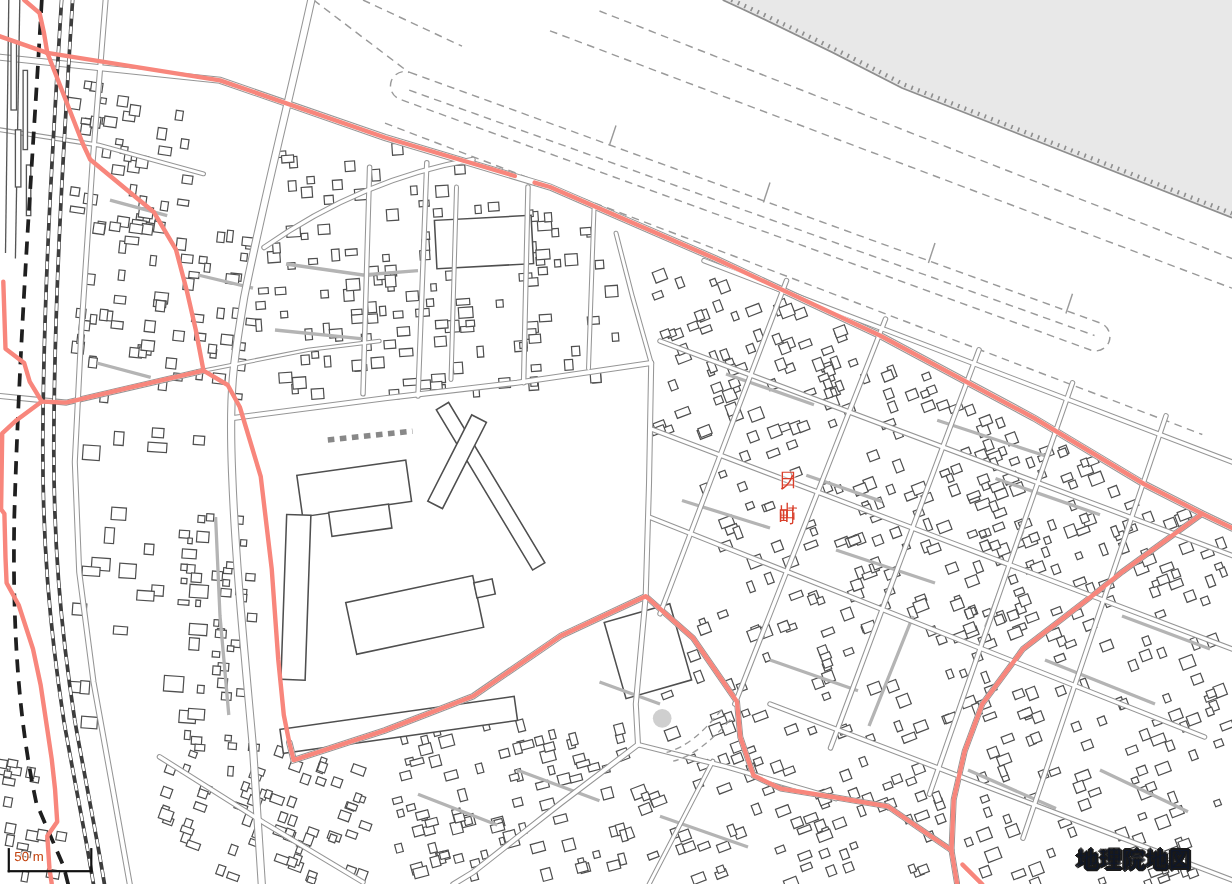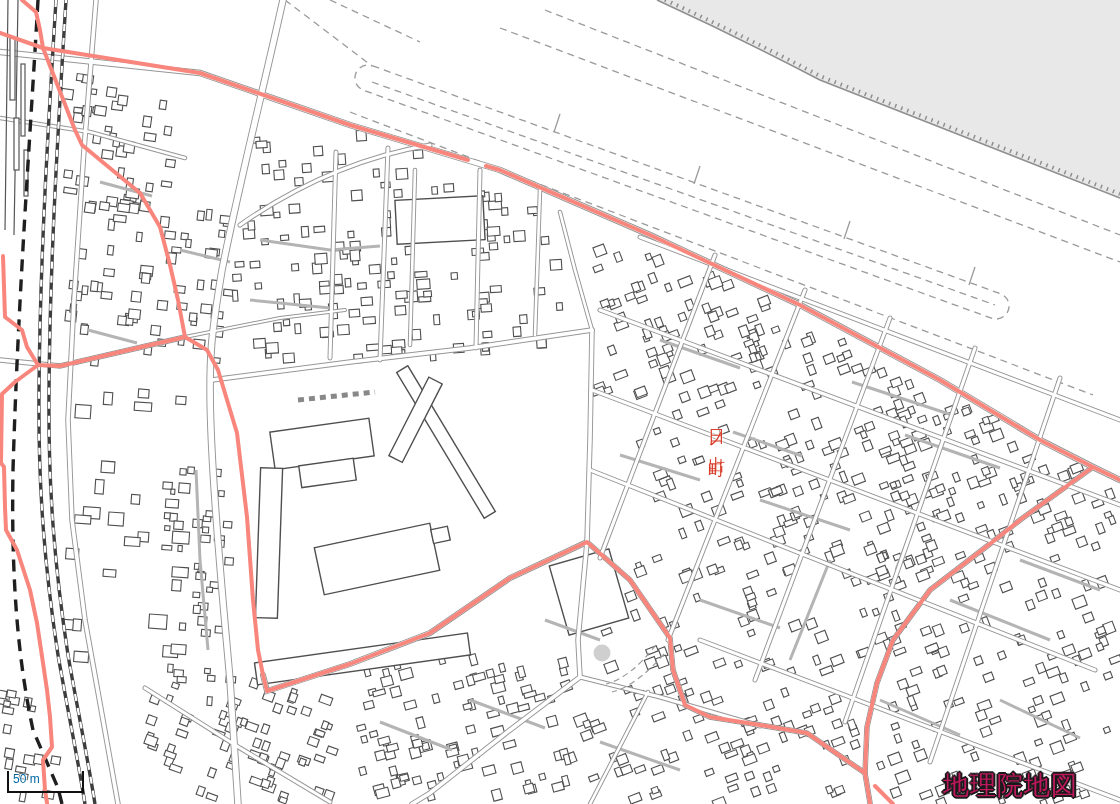--- a/index.html
+++ b/index.html
@@ -15,26 +15,26 @@
     font-size:17px;letter-spacing:4px;line-height:1;
     color:#d93f2b;font-weight:500;
     text-shadow:0 0 2px #fff,0 0 2px #fff;
   }
   #scale-bar{
     left:7px;top:771px;width:77px;height:22px;
     border-left:2px solid #111;border-right:2px solid #111;border-bottom:2px solid #111;
     box-sizing:border-box;
   }
   #scale-bar .lbl{
-    position:absolute;left:4px;top:1px;font-size:12px;color:#0369a1;
+    position:absolute;left:4px;top:1px;font-size:12px;color:#c2410c;
     text-shadow:0 0 2px #fff,1px 0 1px #fff,-1px 0 1px #fff;
     white-space:nowrap;
   }
   #attribution{
-    left:943px;top:768px;font-size:26px;color:#be185d;letter-spacing:1px;
+    left:979px;top:768px;font-size:20px;color:#0f172a;letter-spacing:1px;
     text-shadow:-2px 0 0 #1a1a1a,2px 0 0 #1a1a1a,0 -2px 0 #1a1a1a,0 2px 0 #1a1a1a,
                 -1px -1px 0 #1a1a1a,1px 1px 0 #1a1a1a,-1px 1px 0 #1a1a1a,1px -1px 0 #1a1a1a;
     text-decoration:none;white-space:nowrap;
   }
 </style>
 </head>
 <body>
 
 <div id="viewport">
   <svg id="mapsvg" width="1120" height="804" viewBox="0 0 1120 804">

